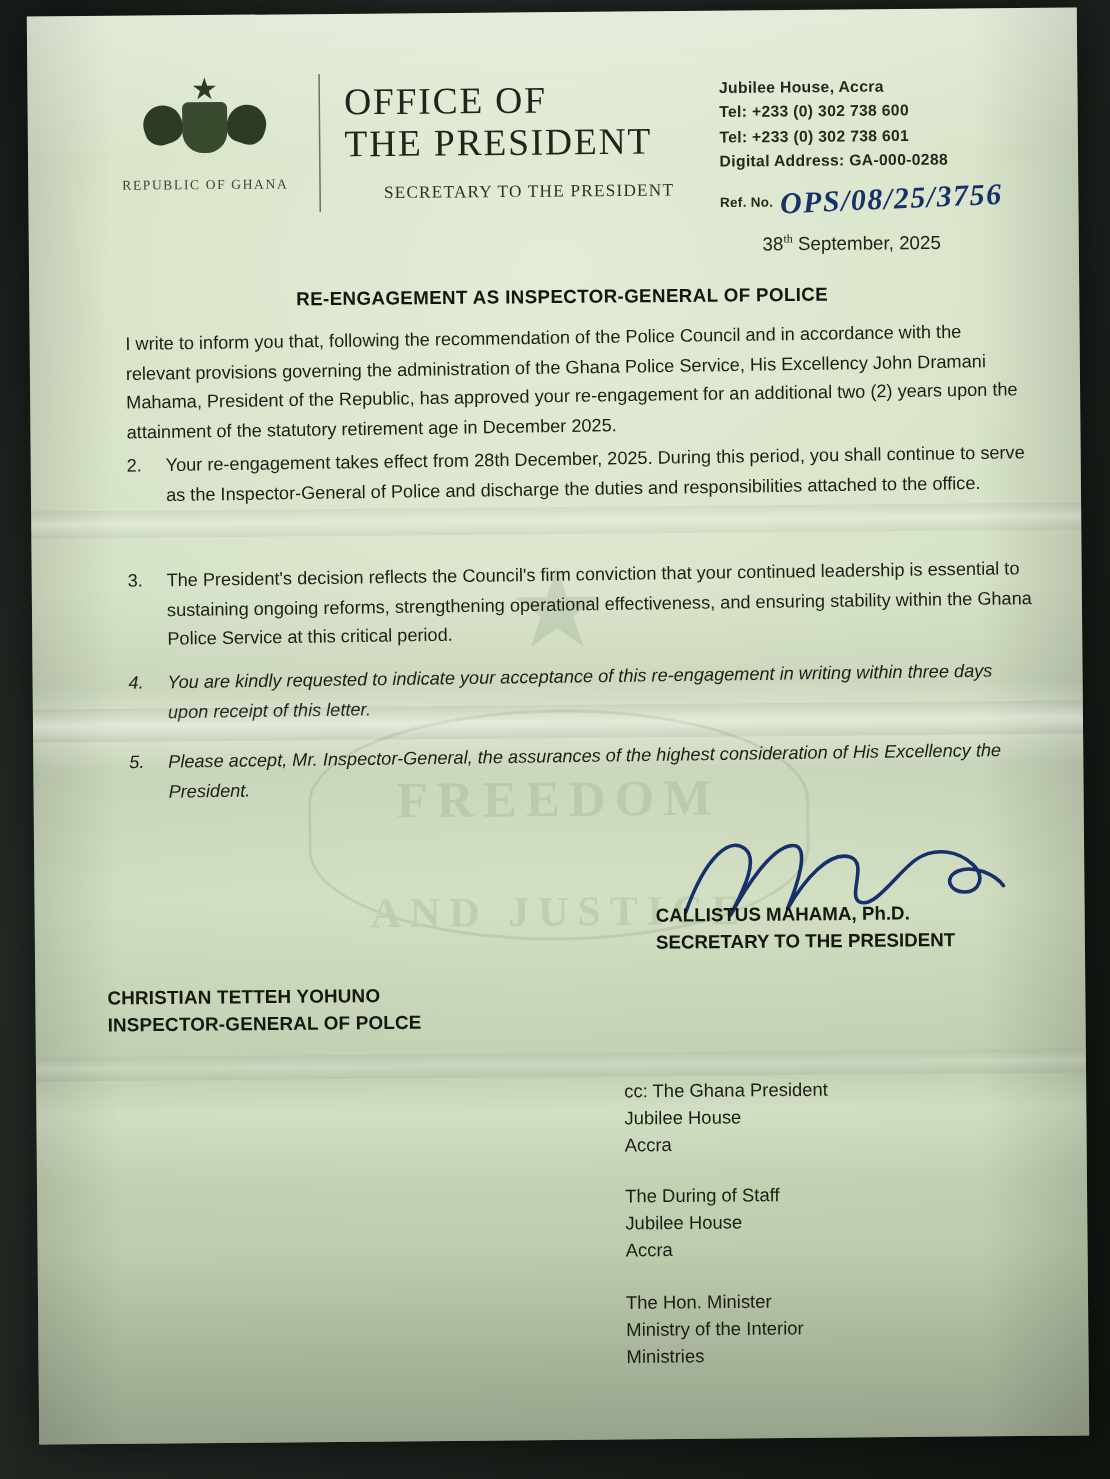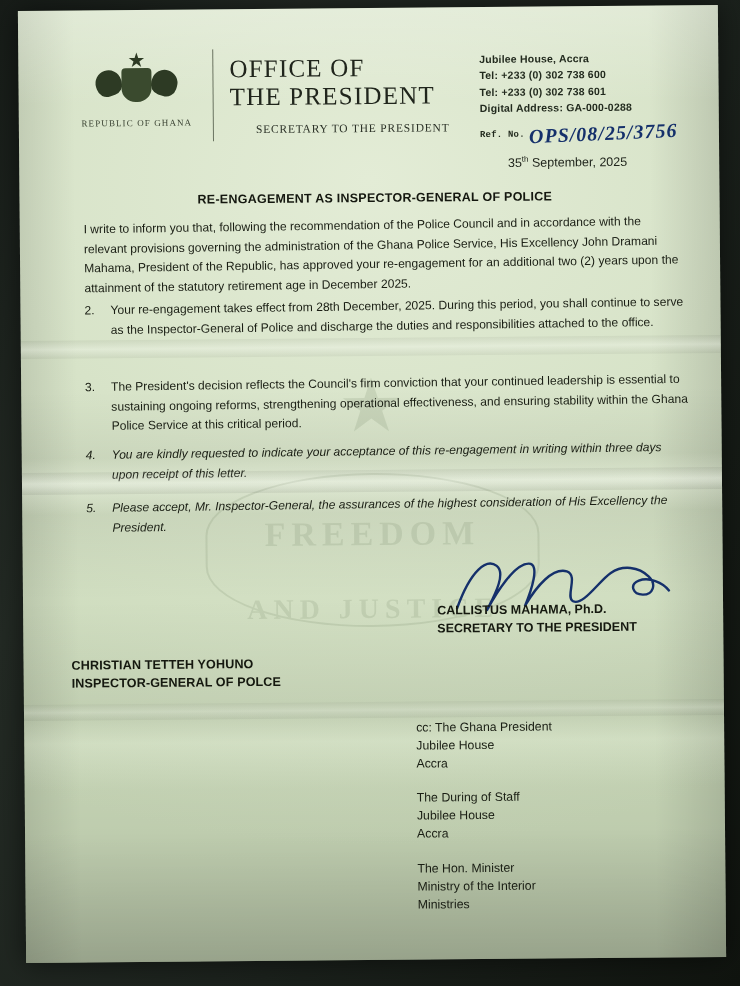--- a/index.html
+++ b/index.html
@@ -187,41 +187,40 @@
   }
   .refline {
     margin-top: 9px;
     display: flex;
     align-items: flex-end;
   }
   .ref-label {
     font-size: 9px;
     font-weight: bold;
     letter-spacing: 0.2px;
-    font-family: Liberation Mono, monospace;
   }
   .ref-hand {
     margin-left: 4px;
     font-family: "Liberation Serif", serif;
     font-size: 20px;
     font-style: italic;
     letter-spacing: 1px;
     color: #15306b;
     line-height: 0.9;
     transform: rotate(-2deg);
   }
 
   .date {
     position: absolute;
     right: 92px;
     top: 148px;
     font-size: 12.5px;
     color: #20251c;
   }
-  .date sup { font-size: 8px; }
+  .date sup { font-size: 8px; font-family: Liberation Serif, serif; }
 
   
   .subject {
     position: absolute;
     left: 178px;
     top: 183px;
     font-size: 12.5px;
     font-weight: bold;
     letter-spacing: 0.25px;
     color: #14170f;
@@ -351,21 +350,21 @@
           <div>Tel: +233 (0) 302 738 601</div>
           <div>Digital Address: GA-000-0288</div>
           <div class="refline">
             <span class="ref-label">Ref. No.</span>
             <span class="ref-hand">OPS/08/25/3756</span>
           </div>
         </div>
       </div>
 
       <div class="date">
-        <span>35</span><sup>th</sup><span> September, 2025</span>
+        <span>38</span><sup>th</sup><span> September, 2025</span>
       </div>
 
       <div class="subject">RE-ENGAGEMENT AS INSPECTOR-GENERAL OF POLICE</div>
 
       <div class="para p1">I write to inform you that, following the recommendation of the Police Council and in accordance with the relevant provisions governing the administration of the Ghana Police Service, His Excellency John Dramani Mahama, President of the Republic, has approved your re-engagement for an additional two (2) years upon the attainment of the statutory retirement age in December 2025.</div>
 
       <div class="para p2">
         <span class="num">2.</span>
         <span>Your re-engagement takes effect from 28th December, 2025. During this period, you shall continue to serve as the Inspector-General of Police and discharge the duties and responsibilities attached to the office.</span>
       </div>

